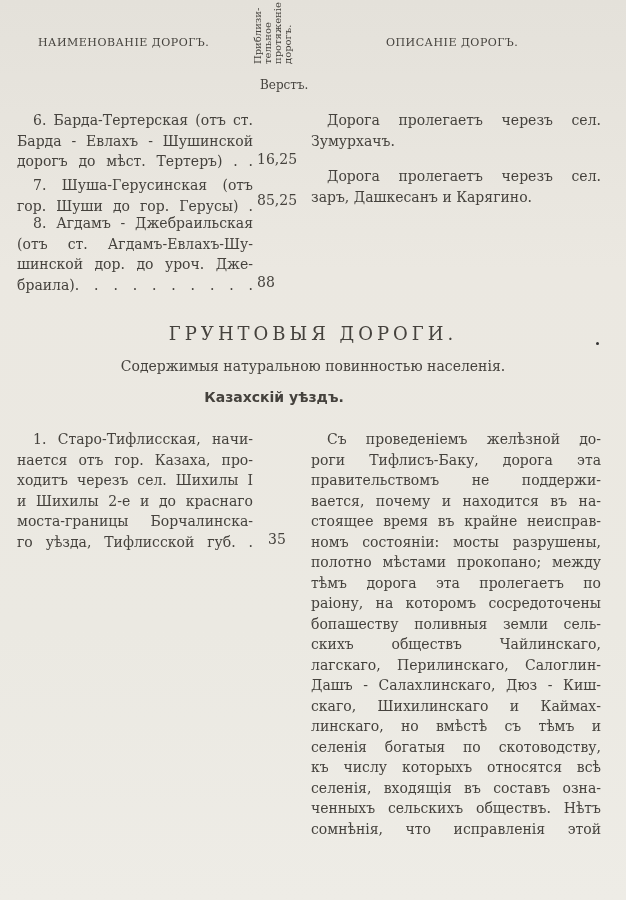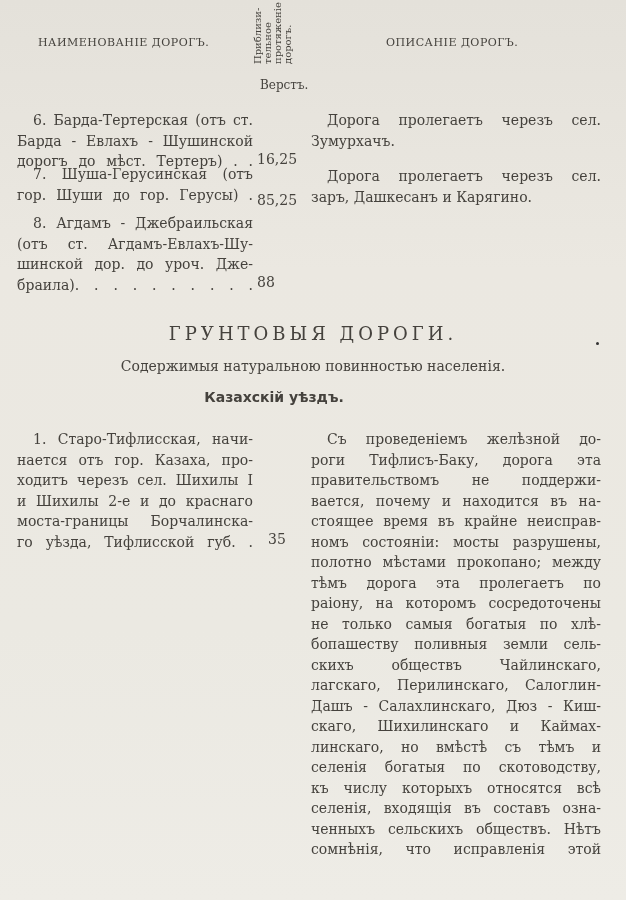--- a/index.html
+++ b/index.html
@@ -50,21 +50,21 @@
     <div class="line indent">6. Барда-Тертерская (отъ ст.</div>
     <div class="line">Барда - Евлахъ - Шушинской</div>
     <div class="line">дорогъ до мѣст. Тертеръ) . .</div>
   </div>
   <div class="num" style="top:151px;">16,25</div>
   <div class="right-col" style="top:110px;">
     <div class="line indent">Дорога пролегаетъ черезъ сел.</div>
     <div class="line last">Зумурхачъ.</div>
   </div>
 
-  <div class="left-col" style="top:164px;">
+  <div class="left-col" style="top:175px;">
     <div class="line indent">7. Шуша-Герусинская (отъ</div>
     <div class="line">гор. Шуши до гор. Герусы) .</div>
   </div>
   <div class="num" style="top:192px;">85,25</div>
   <div class="right-col" style="top:166px;">
     <div class="line indent">Дорога пролегаетъ черезъ сел.</div>
     <div class="line last">заръ, Дашкесанъ и Карягино.</div>
   </div>
 
   <div class="left-col" style="top:213px;">
@@ -92,21 +92,20 @@
   <div class="right-col" style="top:429px;">
     <div class="line indent">Съ проведеніемъ желѣзной до-</div>
     <div class="line">роги Тифлисъ-Баку, дорога эта</div>
     <div class="line">правительствомъ не поддержи-</div>
     <div class="line">вается, почему и находится въ на-</div>
     <div class="line">стоящее время въ крайне неисправ-</div>
     <div class="line">номъ состояніи: мосты разрушены,</div>
     <div class="line">полотно мѣстами прокопано; между</div>
     <div class="line">тѣмъ дорога эта пролегаетъ по</div>
     <div class="line">раіону, на которомъ сосредоточены</div>
-    <div class="line">не только самыя богатыя по хлѣ-</div>
     <div class="line">бопашеству поливныя земли сель-</div>
     <div class="line">скихъ обществъ Чайлинскаго,</div>
     <div class="line">лагскаго, Перилинскаго, Салоглин-</div>
     <div class="line">Дашъ - Салахлинскаго, Дюз - Киш-</div>
     <div class="line">скаго, Шихилинскаго и Каймах-</div>
     <div class="line">линскаго, но вмѣстѣ съ тѣмъ и</div>
     <div class="line">селенія богатыя по скотоводству,</div>
     <div class="line">къ числу которыхъ относятся всѣ</div>
     <div class="line">селенія, входящія въ составъ озна-</div>
     <div class="line">ченныхъ сельскихъ обществъ. Нѣтъ</div>

